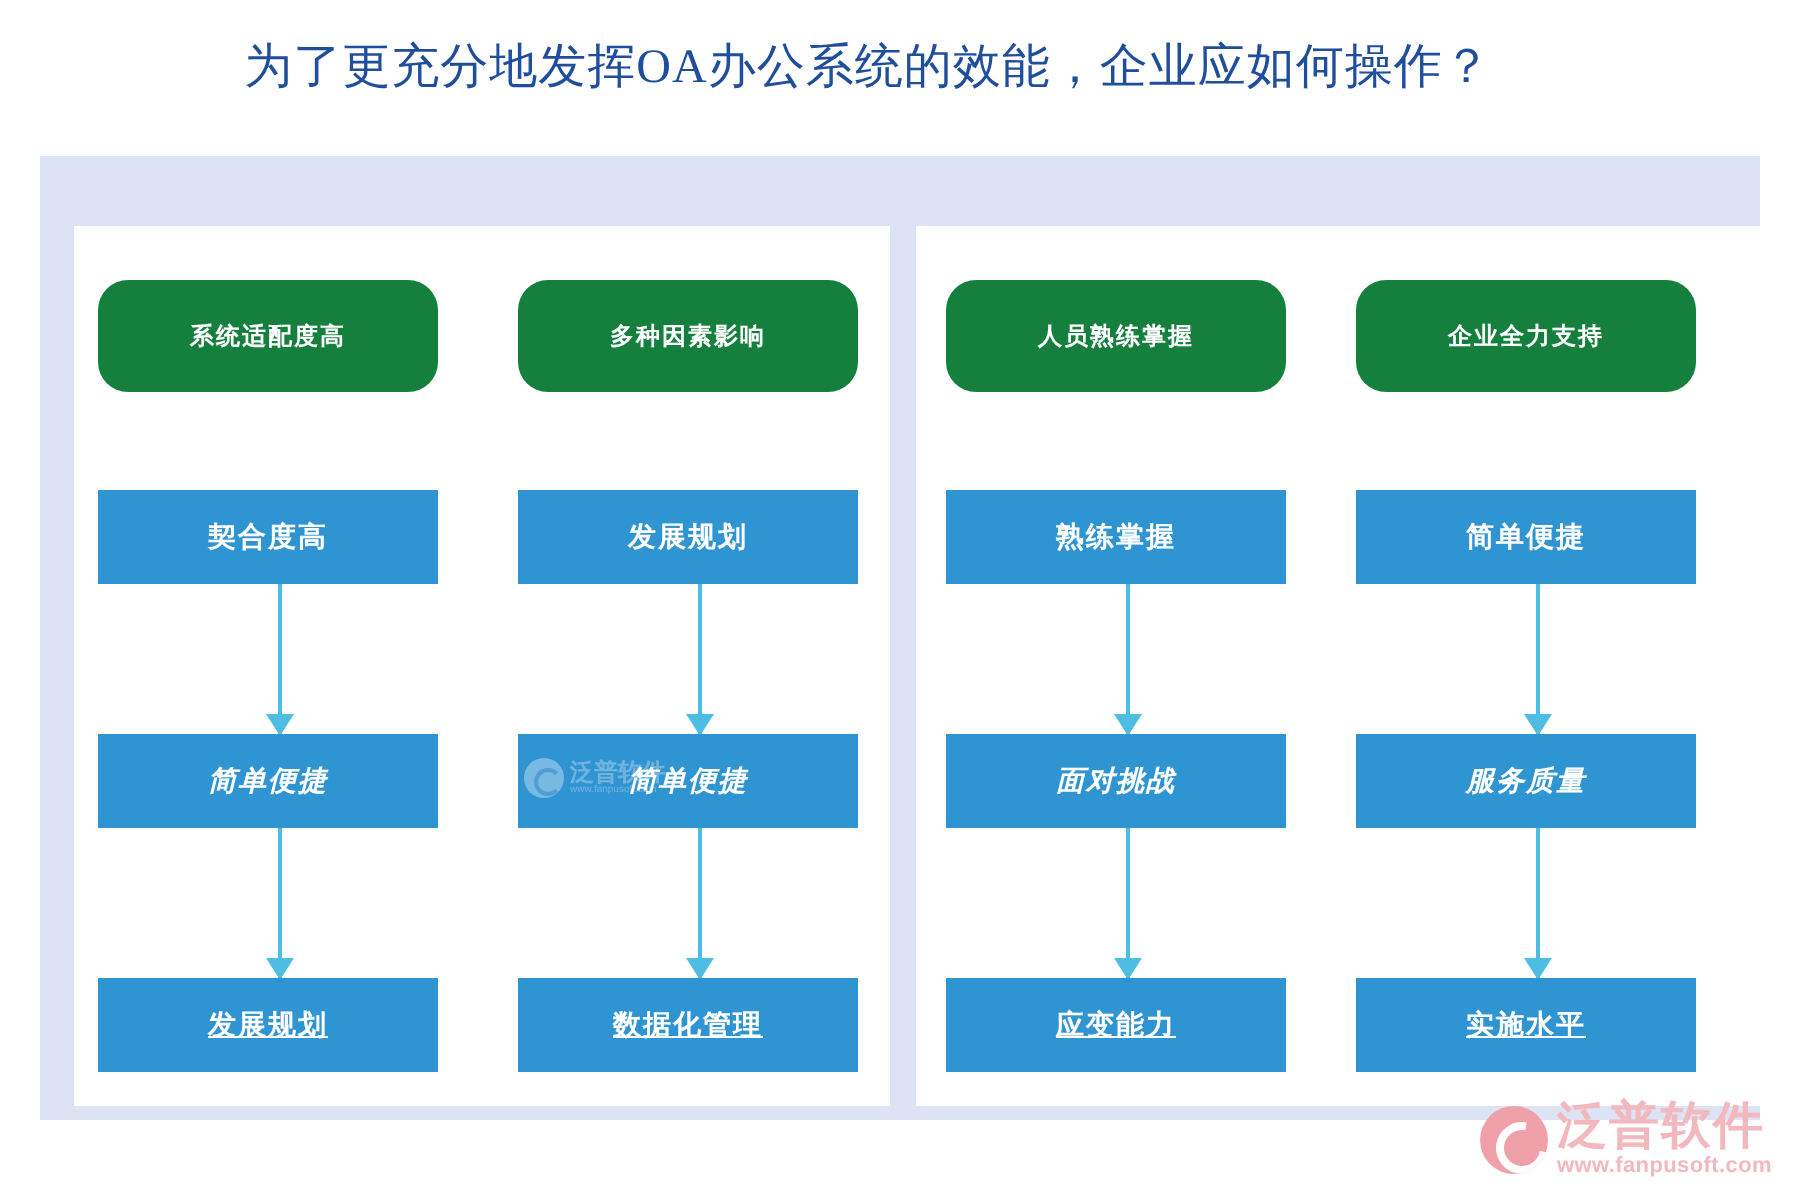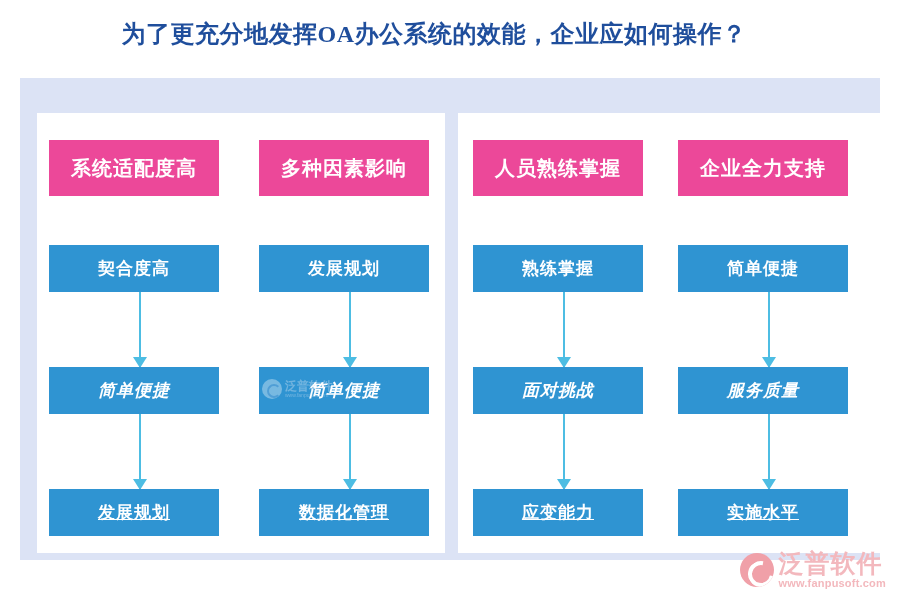--- a/index.html
+++ b/index.html
@@ -17,21 +17,21 @@
   }
 
   
   #page-title {
     position: absolute;
     left: 0;
     top: 18px;
     width: 868px;
     text-align: center;
     font-size: 24px;
-    font-weight: bold;
+    font-weight: normal;
     color: #1f4e9c;
     letter-spacing: 0.5px;
     line-height: 32px;
     white-space: nowrap;
   }
 
   
   #outer-panel {
     position: absolute;
     left: 20px;
@@ -64,31 +64,32 @@
   #chain-3 { left: 678px; }
 
   .node {
     position: absolute;
     left: 0;
     width: 170px;
     display: flex;
     align-items: center;
     justify-content: center;
     color: #ffffff;
-    font-size: 17px;
+    font-size: 14px;
     font-weight: bold;
     letter-spacing: 1px;
     white-space: nowrap;
     z-index: 3;
   }
   .node.head {
     top: 0;
     height: 56px;
-    background: #ec4899;
-    font-size: 20px;
+    background: #15803d;
+    font-size: 12px;
+    border-radius: 15px;
   }
   .node.step {
     height: 47px;
     background: #2f94d2;
   }
   .node.step-0 { top: 105px; }
   .node.step-1 { top: 227px; font-style: italic; }
   .node.step-2 { top: 349px; text-decoration: underline; }
 
   

